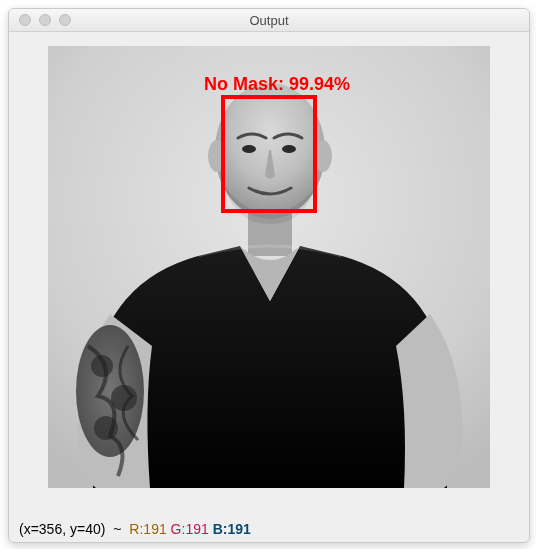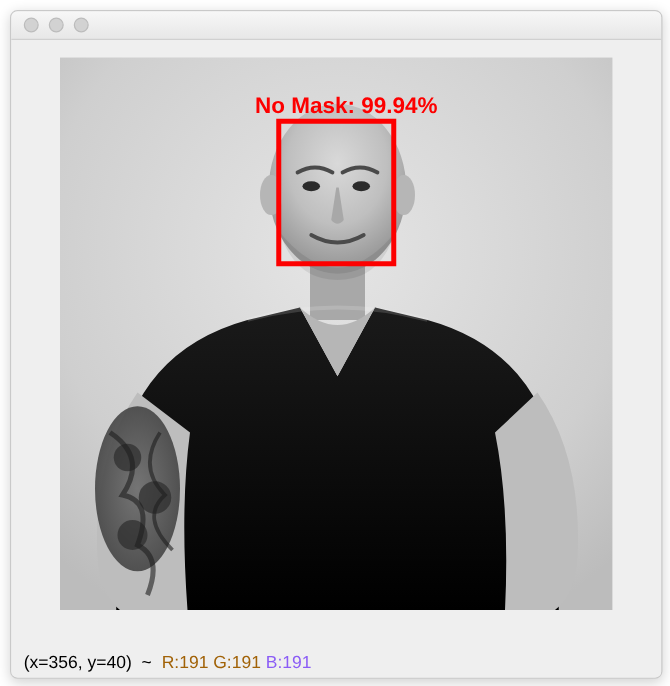--- a/index.html
+++ b/index.html
@@ -12,35 +12,36 @@
   .client{position:relative;width:100%;height:calc(100% - 22px);background:#efefef;}
   .canvas{position:absolute;left:50%;top:14px;transform:translateX(-50%);width:442px;height:442px;background:#dcdcdc;overflow:hidden;}
   .photo{position:absolute;inset:0;}
   .photo svg{width:100%;height:100%;display:block;}
   .det-box{position:absolute;border:4px solid #fd0000;box-sizing:border-box;}
   .det-label{position:absolute;font-weight:700;font-size:18px;color:#fd0000;white-space:nowrap;}
   .statusbar{position:absolute;left:10px;bottom:6px;font-size:14px;letter-spacing:0;}
   .statusbar .coord{color:#000;}
   .statusbar .tilde{color:#000;padding:0 4px;}
   .statusbar .r{color:#a16207;}
-  .statusbar .g{color:#a16207;}
-  .statusbar .b{color:#8b5cf6;}
+  .statusbar .g{color:#be185d;}
+  .statusbar .b{color:#0c4a6e;font-weight:bold;}
 </style>
 </head>
 <body>
 
 <div class="outer">
   <div class="window">
 
     <div class="titlebar">
       <div class="traffic">
         <span class="dot"></span>
         <span class="dot"></span>
         <span class="dot"></span>
       </div>
+      <div class="title">Output</div>
     </div>
 
     <div class="client">
 
       <div class="canvas">
 
         <div class="photo">
 
           <svg viewBox="0 0 442 442" xmlns="http://www.w3.org/2000/svg">
             <defs>

